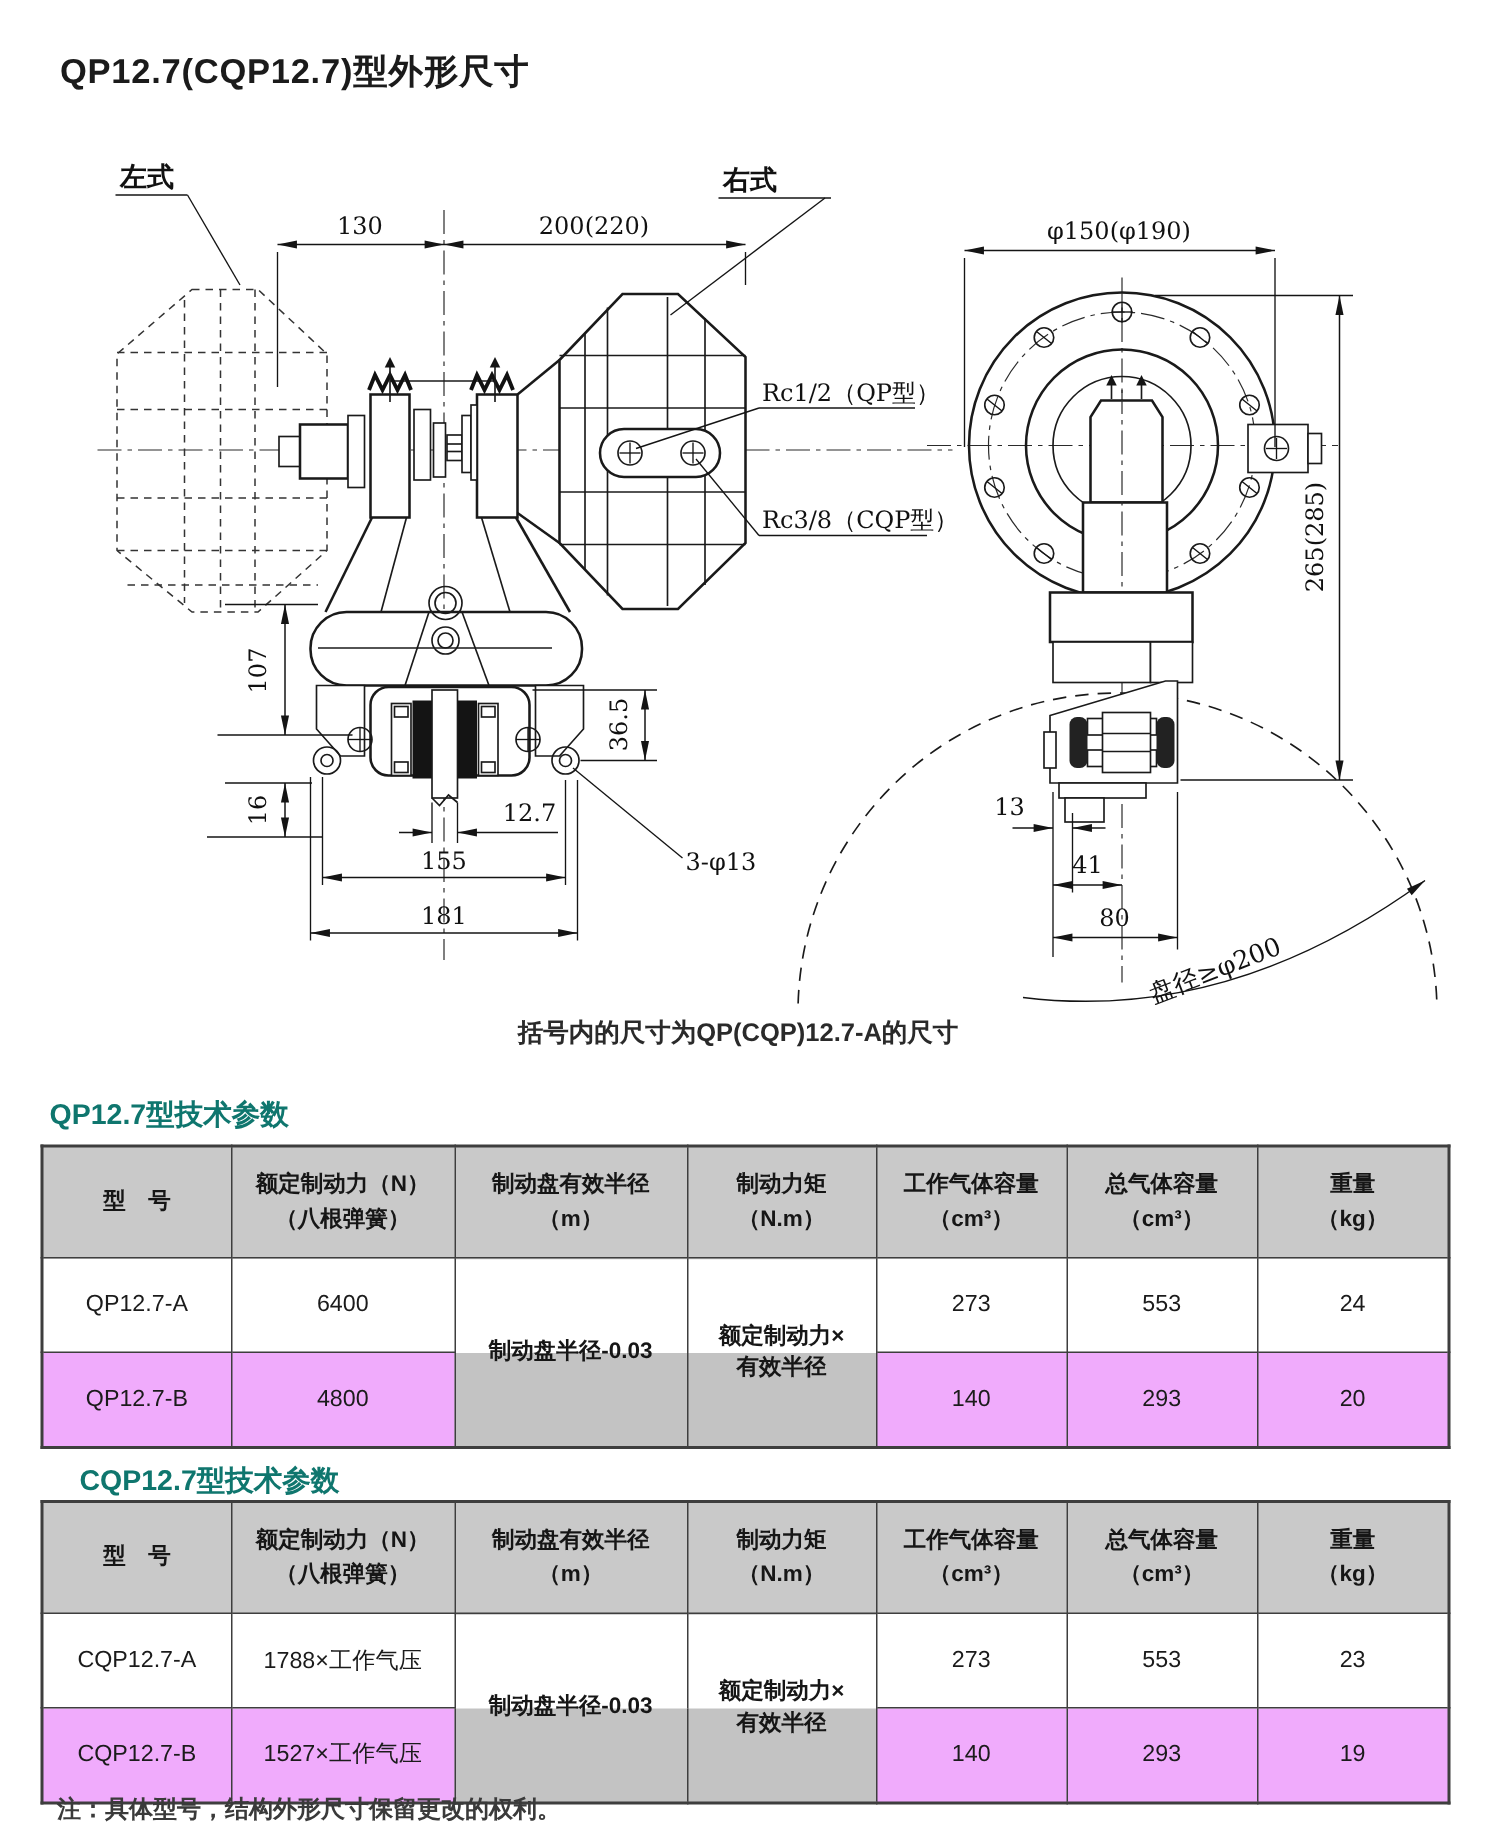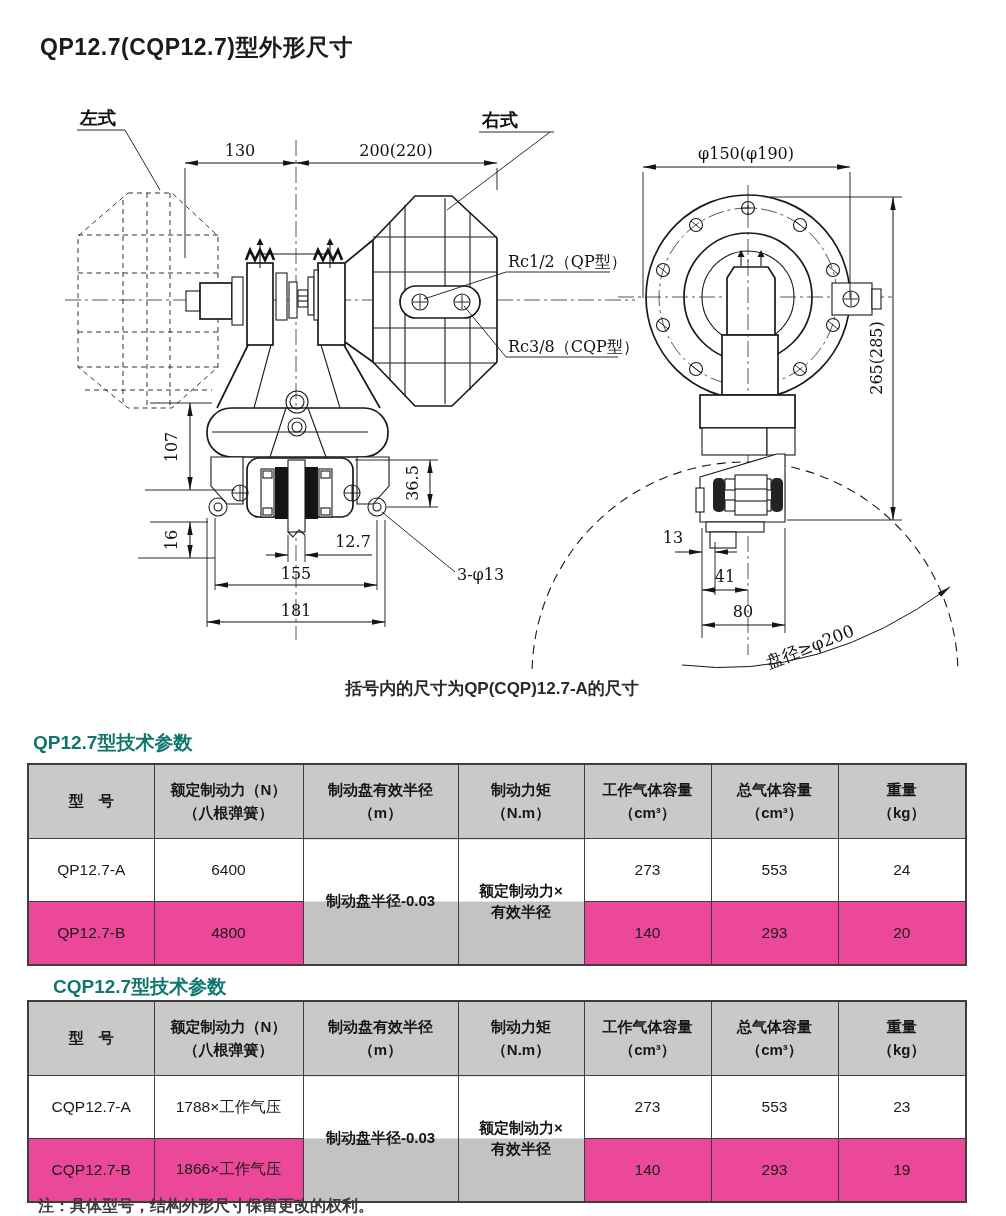--- a/index.html
+++ b/index.html
@@ -12,21 +12,21 @@
   #t1-title{left:33px;top:714px;}
   #t2-title{left:53px;top:958px;}
   #note{left:38px;top:1180px;font-size:16px;font-weight:600;color:#3a3a3a;}
   table.ptable{position:absolute;border-collapse:collapse;table-layout:fixed;width:938px;
         border:2.5px solid #3e3e3e;background:#fff;}
   #t1{left:27px;top:763px;}
   #t2{left:27px;top:1000px;}
   .ptable th,.ptable td{border:1.5px solid #3e3e3e;text-align:center;vertical-align:middle;padding:0;}
   .ptable th{background:#c9c9c9;font-weight:700;font-size:15px;height:73px;line-height:1.5;color:#161616;}
   .ptable tr.r{height:63px;font-size:15.5px;}
-  .ptable tr.alt td{background:#ec4899;}
+  .ptable tr.alt td{background:#f0abfc;}
   .ptable td.mg{background:linear-gradient(to bottom,#ffffff 50%,#c3c3c3 50%);
         font-weight:700;font-size:15px;line-height:1.45;color:#161616;}
   
   svg#drawing{position:absolute;left:30px;top:90px;}
   .o2{stroke:#1a1a1a;stroke-width:1.7;fill:none;}
   .o1{stroke:#1a1a1a;stroke-width:1.1;fill:none;}
   .wf{fill:#ffffff;}
   .blk{fill:#141414;stroke:none;}
   .cl{stroke:#2b2b2b;stroke-width:.8;fill:none;stroke-dasharray:16 4 3 4;}
   .dash{stroke:#1a1a1a;stroke-width:1.1;fill:none;stroke-dasharray:9 6;}
@@ -425,21 +425,21 @@
       <td class="mg" rowspan="2">
         <div>额定制动力×</div>
             <div>有效半径</div>
       </td>
       <td>273</td>
       <td>553</td>
       <td>23</td>
     </tr>
     <tr class="r alt">
       <td>CQP12.7-B</td>
-      <td>1866×工作气压</td>
+      <td>1527×工作气压</td>
       <td>140</td>
       <td>293</td>
       <td>19</td>
     </tr>
   </tbody>
     </table>
 
   <div class="abs" id="note">注：具体型号，结构外形尺寸保留更改的权利。</div>
 
 </div>

